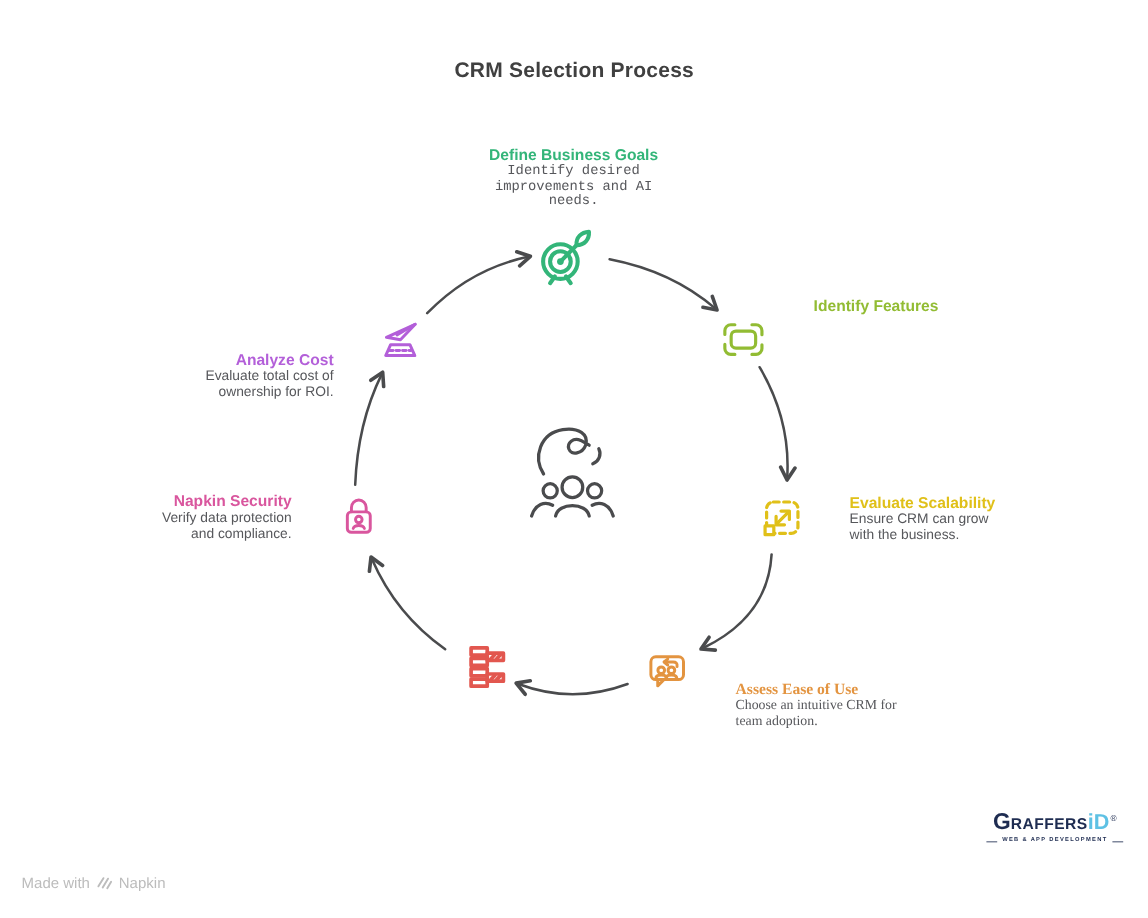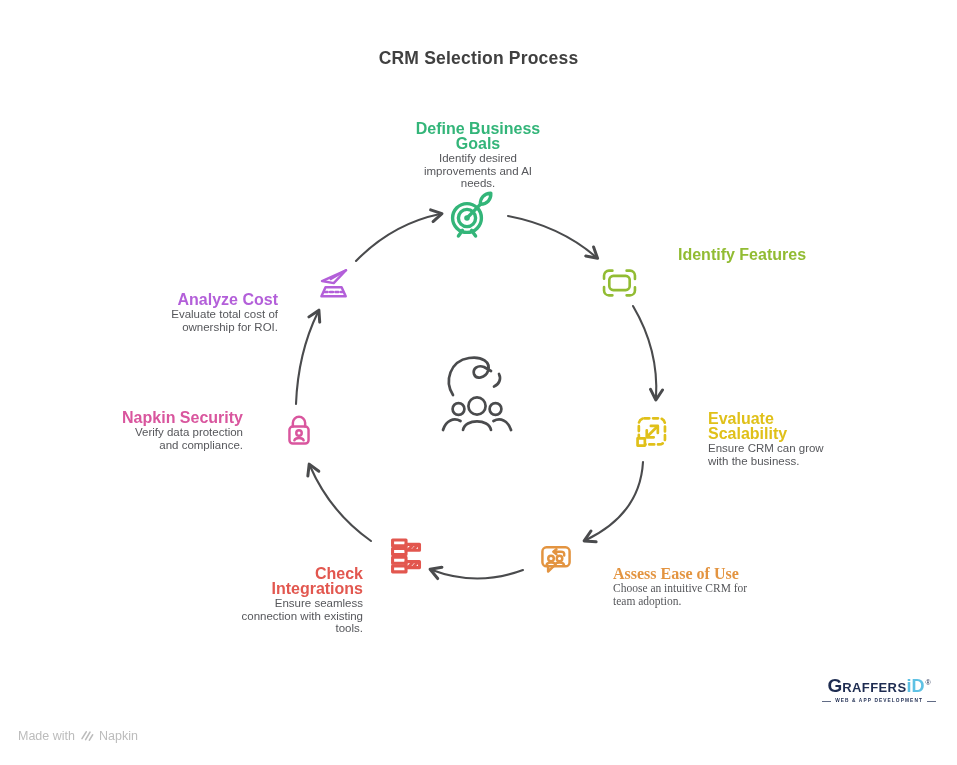--- a/index.html
+++ b/index.html
@@ -6,24 +6,24 @@
   html,body { background:#fff; }
   body { font-family:"Liberation Sans", sans-serif; }
   .canvas { position:relative; width:957px; height:765px; background:#ffffff; overflow:hidden; }
 
   .page-title { position:absolute; left:0; top:48px; width:100%; text-align:center;
     font-size:17.5px; font-weight:700; color:#404040; letter-spacing:.2px; }
 
   .arrows { position:absolute; left:0; top:0; pointer-events:none; }
 
   .step-text { position:absolute; }
-  .step-text h3 { font-size:16px; font-weight:600; line-height:15px; margin-bottom:1px; }
+  .step-text h3 { font-size:13px; font-weight:600; line-height:15px; margin-bottom:1px; }
   .step-text p { font-size:11.5px; line-height:12.5px; color:#56575b; }
   .t-define  { left:393px; top:121px; width:170px; text-align:center; }
-  .t-define p { width:142px; margin:0 auto; }
+  .t-define p { width:142px; margin:0 auto;font-family:Liberation Mono, monospace; }
   .t-identify { left:678px; top:247px; width:130px; }
   .t-identify p { width:122px; }
   .t-evaluate { left:708px; top:411px; width:140px; }
   .t-evaluate p { width:133px; }
   .t-assess { left:613px; top:566px; width:150px;font-family:Liberation Serif, serif; }
   .t-assess p { width:141px; }
   .t-check { left:223px; top:566px; width:140px; text-align:right; }
   .t-check p { width:138px; margin-left:auto; }
   .t-review { left:107px; top:410px; width:136px; text-align:right; }
   .t-review p { width:130px; margin-left:auto; }
@@ -157,24 +157,20 @@
       <rect x="5.5" y="1.6" width="7" height="3.1"></rect>
       <rect x="5.5" y="6.1" width="7" height="3.1"></rect>
       <rect x="5.5" y="10.6" width="7" height="3.1"></rect>
       <rect x="5.5" y="15.1" width="7" height="3.1"></rect>
       <rect x="12.5" y="3.9" width="7" height="3.1"></rect>
       <rect x="12.5" y="12.9" width="7" height="3.1"></rect>
       <path d="M14 6.4 L15.8 4.5 M16.5 6.4 L18.3 4.5"></path>
       <path d="M14 15.4 L15.8 13.5 M16.5 15.4 L18.3 13.5"></path>
     </svg>
   </div>
-  <div class="step-text t-check">
-    <h3 style="color: rgb(226, 87, 79);">Check Integrations</h3>
-    <p>Ensure seamless connection with existing tools.</p>
-  </div>
 
   <div class="node-icon i-lock" style="color: rgb(217, 86, 158);">
     <svg viewBox="0 0 22 29" fill="none" stroke="currentColor" stroke-width="1.8" stroke-linecap="round" stroke-linejoin="round">
       <path d="M6.5 10.5 V7.8 A4.5 4.5 0 0 1 15.5 7.8 V10.5"></path>
       <rect x="4" y="10.5" width="14" height="12.5" rx="2.4"></rect>
       <circle cx="11" cy="15.2" r="2"></circle>
       <path d="M7.6 20.6 C8.4 18.3 13.6 18.3 14.4 20.6"></path>
     </svg>
   </div>
   <div class="step-text t-review">

